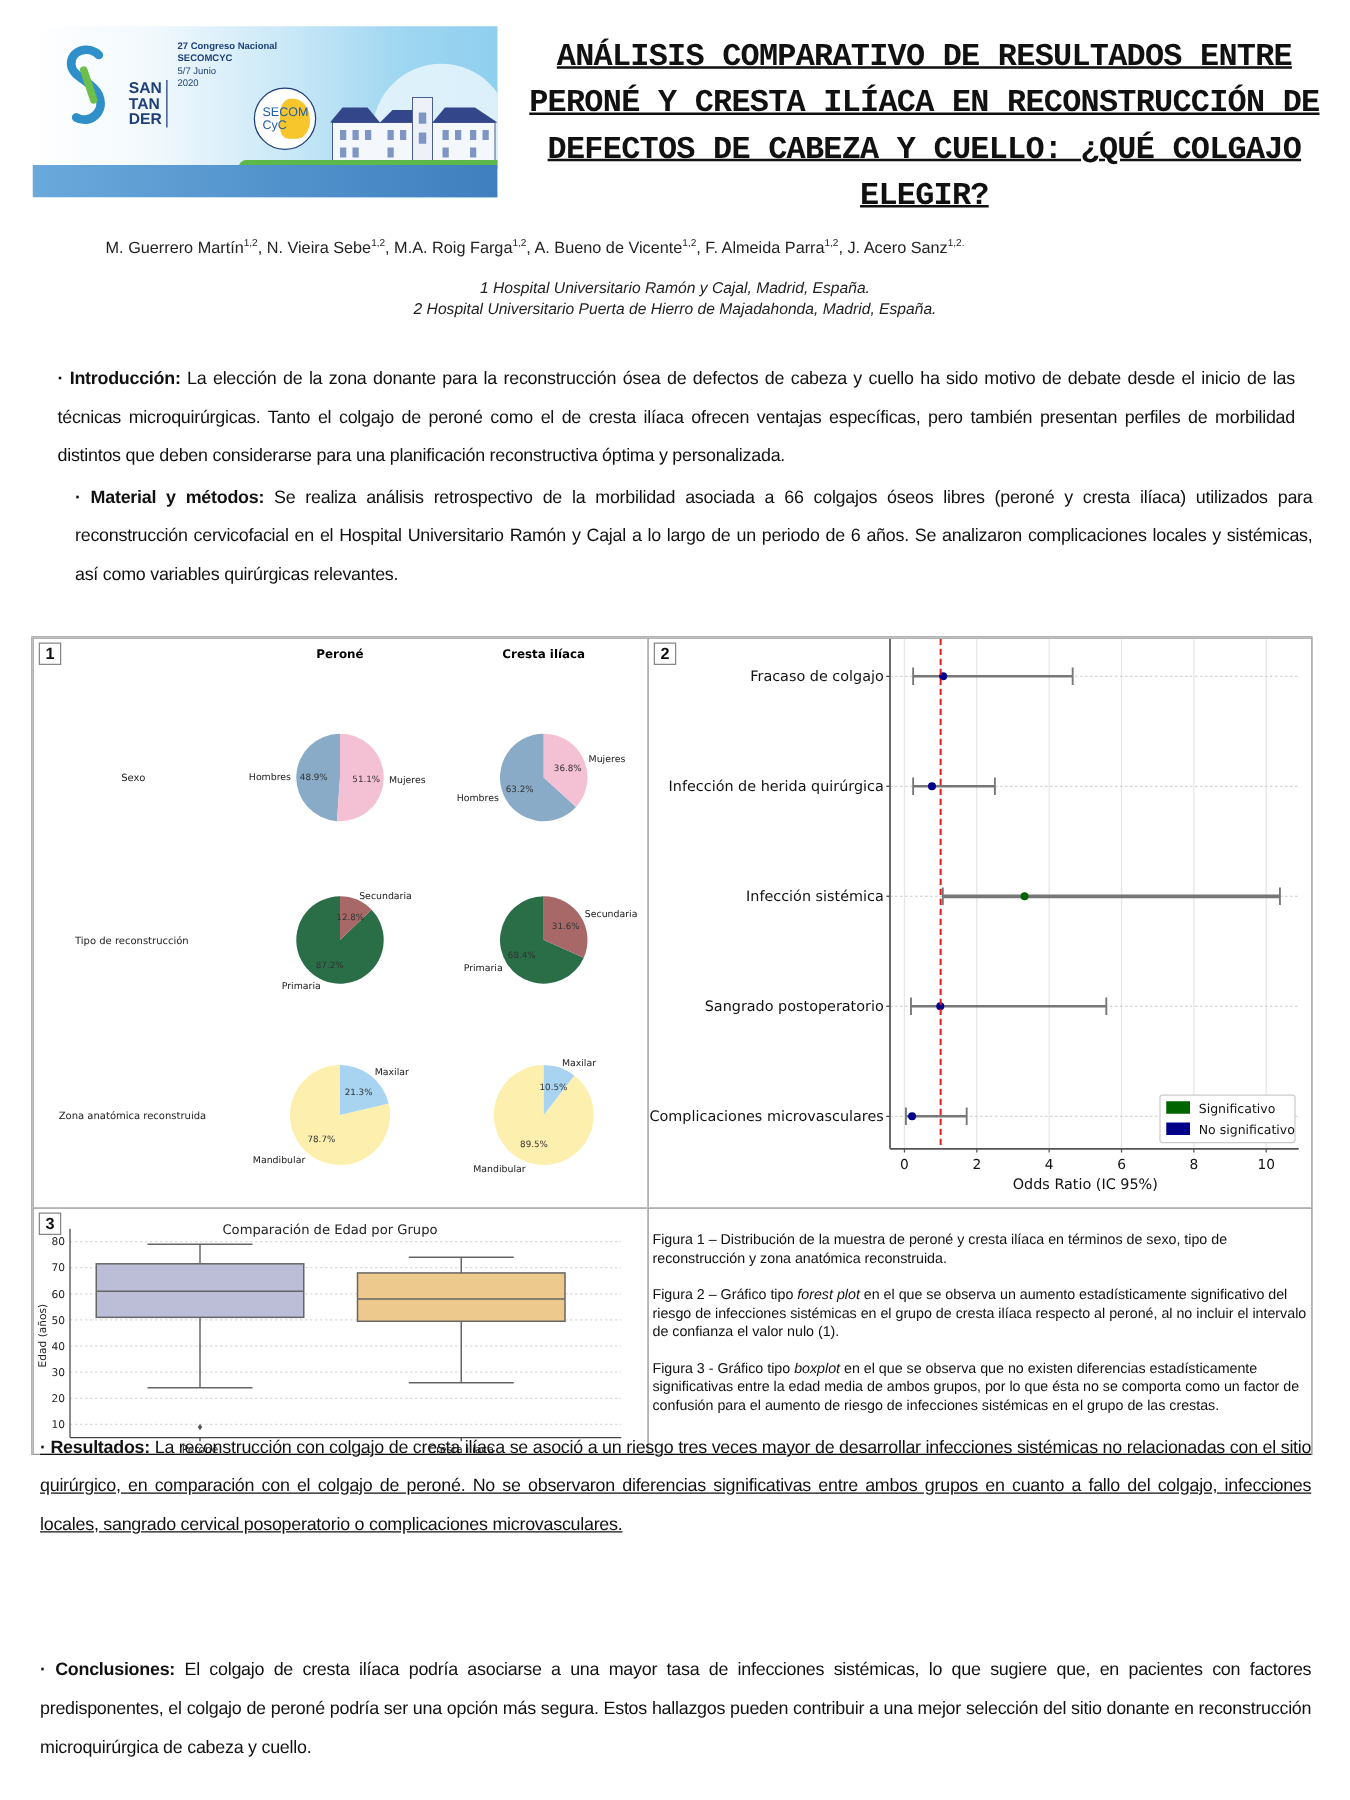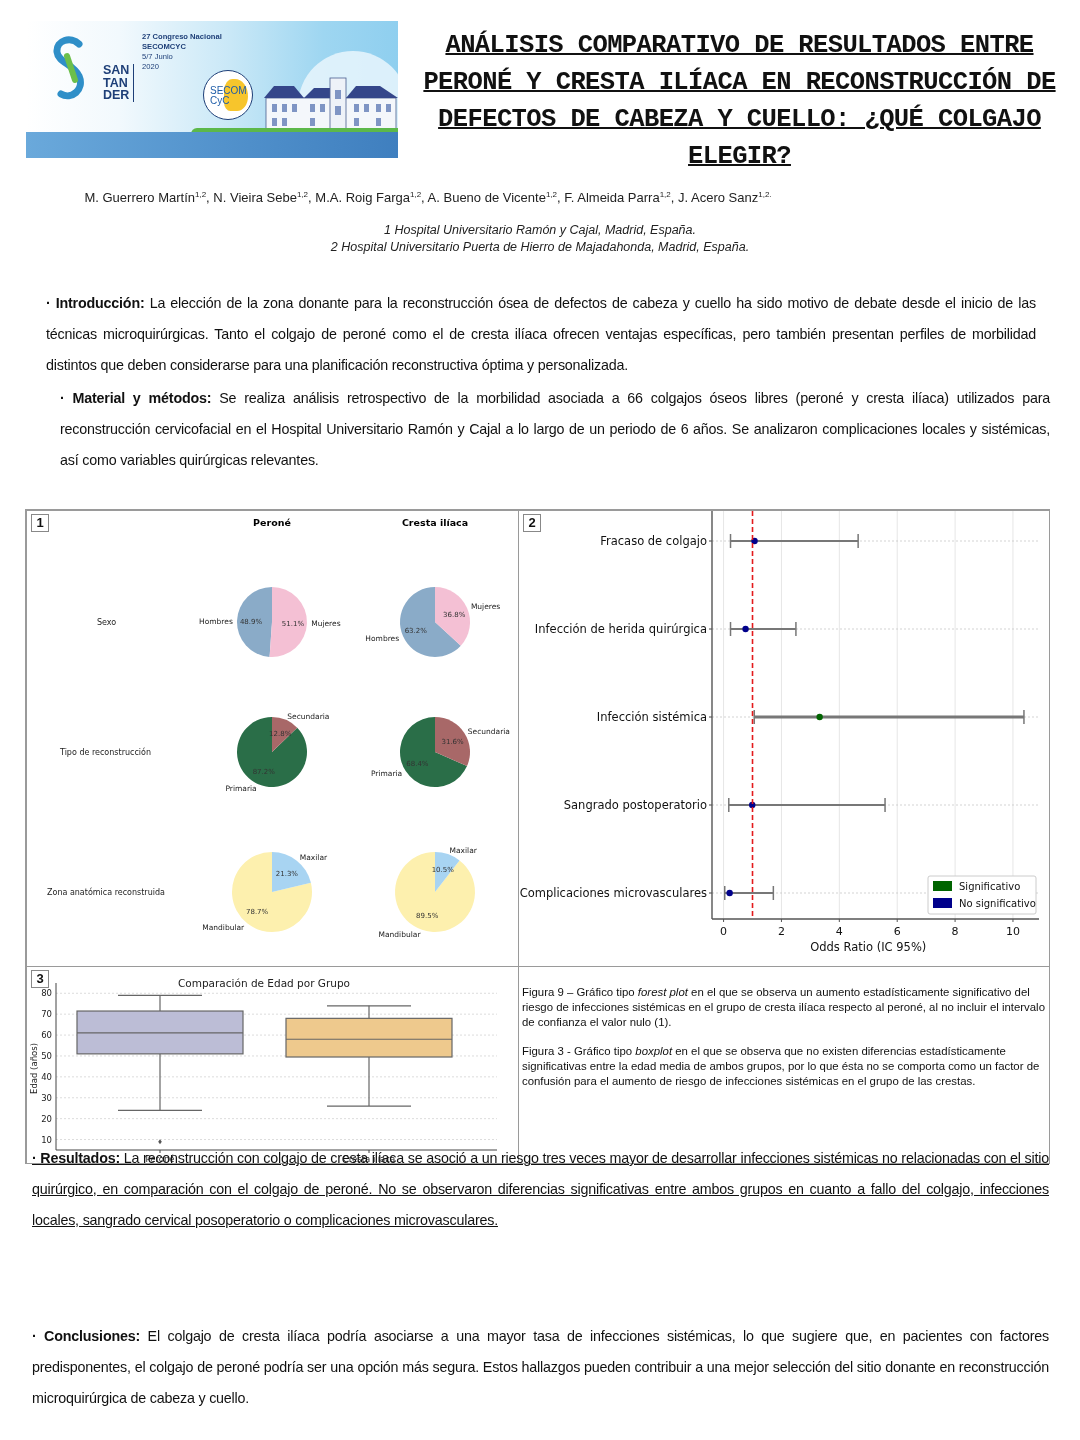--- a/index.html
+++ b/index.html
@@ -268,21 +268,22 @@
         <line x1="300" y1="139.1153846153846" x2="384" y2="139.1153846153846" stroke="#666" stroke-width="1.2"></line>
         <rect x="259" y="51.34615384615384" width="166" height="38.66025641025642" fill="#eec98d" stroke="#666" stroke-width="1.2"></rect>
         <line x1="259" y1="72.24358974358974" x2="425" y2="72.24358974358974" stroke="#666" stroke-width="1.2"></line>
         <line x1="342" y1="183" x2="342" y2="186" stroke="#444"></line>
         <text x="342" y="195" text-anchor="middle" font-size="8.5" fill="#222">Cresta ilíaca</text>
       </svg>
   </div>
 
   <div class="cell" style="left:492px; top:456px; width:532px; height:198px;">
     <div class="caption">
-      <p><span> Figura 9 – Gráfico tipo </span><i>forest plot</i><span> en el que se observa un aumento estadísticamente significativo del riesgo de infecciones sistémicas en el grupo de cresta ilíaca respecto al peroné, al no incluir el intervalo de confianza el valor nulo (1).</span></p>
+      <p><span> Figura 1 – Distribución de la muestra de peroné y cresta ilíaca en términos de sexo, tipo de reconstrucción y zona anatómica reconstruida.</span></p>
+      <p><span> Figura 2 – Gráfico tipo </span><i>forest plot</i><span> en el que se observa un aumento estadísticamente significativo del riesgo de infecciones sistémicas en el grupo de cresta ilíaca respecto al peroné, al no incluir el intervalo de confianza el valor nulo (1).</span></p>
       <p><span> Figura 3 - Gráfico tipo </span><i>boxplot</i><span> en el que se observa que no existen diferencias estadísticamente significativas entre la edad media de ambos grupos, por lo que ésta no se comporta como un factor de confusión para el aumento de riesgo de infecciones sistémicas en el grupo de las crestas.</span></p>
     </div>
   </div>
 </div>
 
 <div class="para" style="left:32px; top:1143px; width:1017px;text-decoration:underline;">
   <b>· Resultados:</b><span> La reconstrucción con colgajo de cresta ilíaca se asoció a un riesgo tres veces mayor de desarrollar infecciones sistémicas no relacionadas con el sitio quirúrgico, en comparación con el colgajo de peroné. No se observaron diferencias significativas entre ambos grupos en cuanto a fallo del colgajo, infecciones locales, sangrado cervical posoperatorio o complicaciones microvasculares.</span>
 </div>
 <div class="para" style="left:32px; top:1321px; width:1017px;">
   <b>· Conclusiones:</b><span> El colgajo de cresta ilíaca podría asociarse a una mayor tasa de infecciones sistémicas, lo que sugiere que, en pacientes con factores predisponentes, el colgajo de peroné podría ser una opción más segura. Estos hallazgos pueden contribuir a una mejor selección del sitio donante en reconstrucción microquirúrgica de cabeza y cuello.</span>

